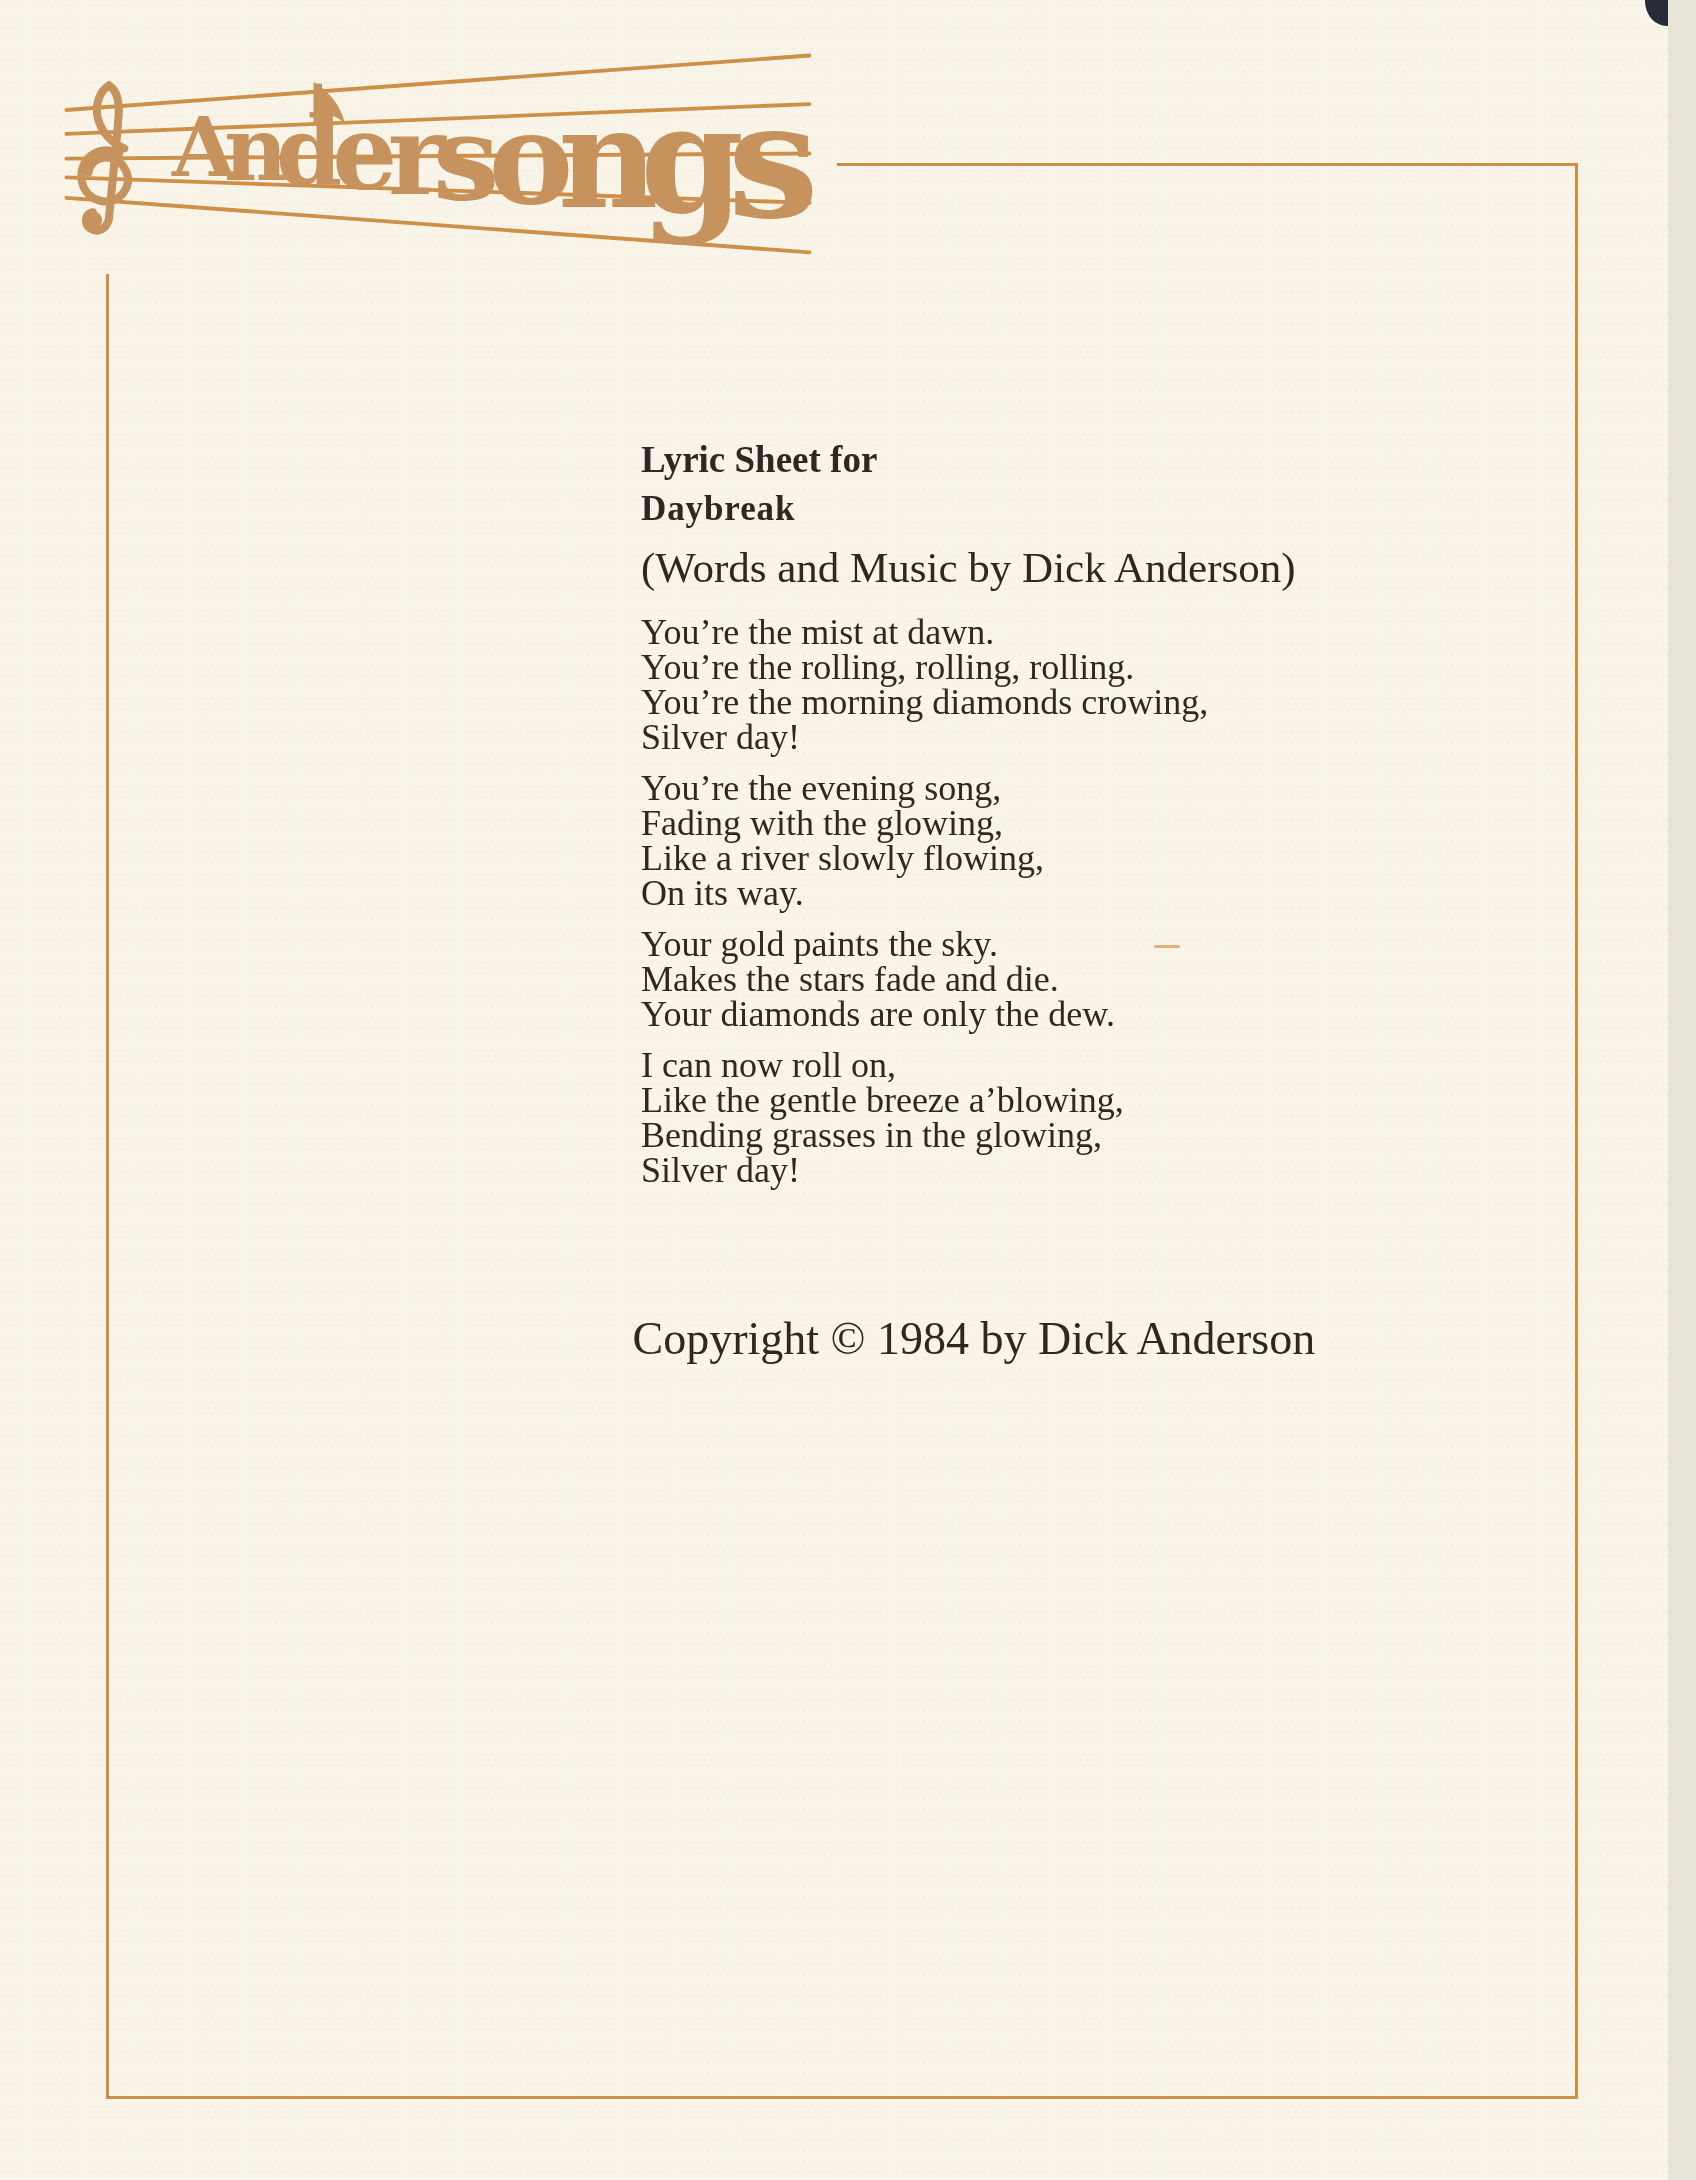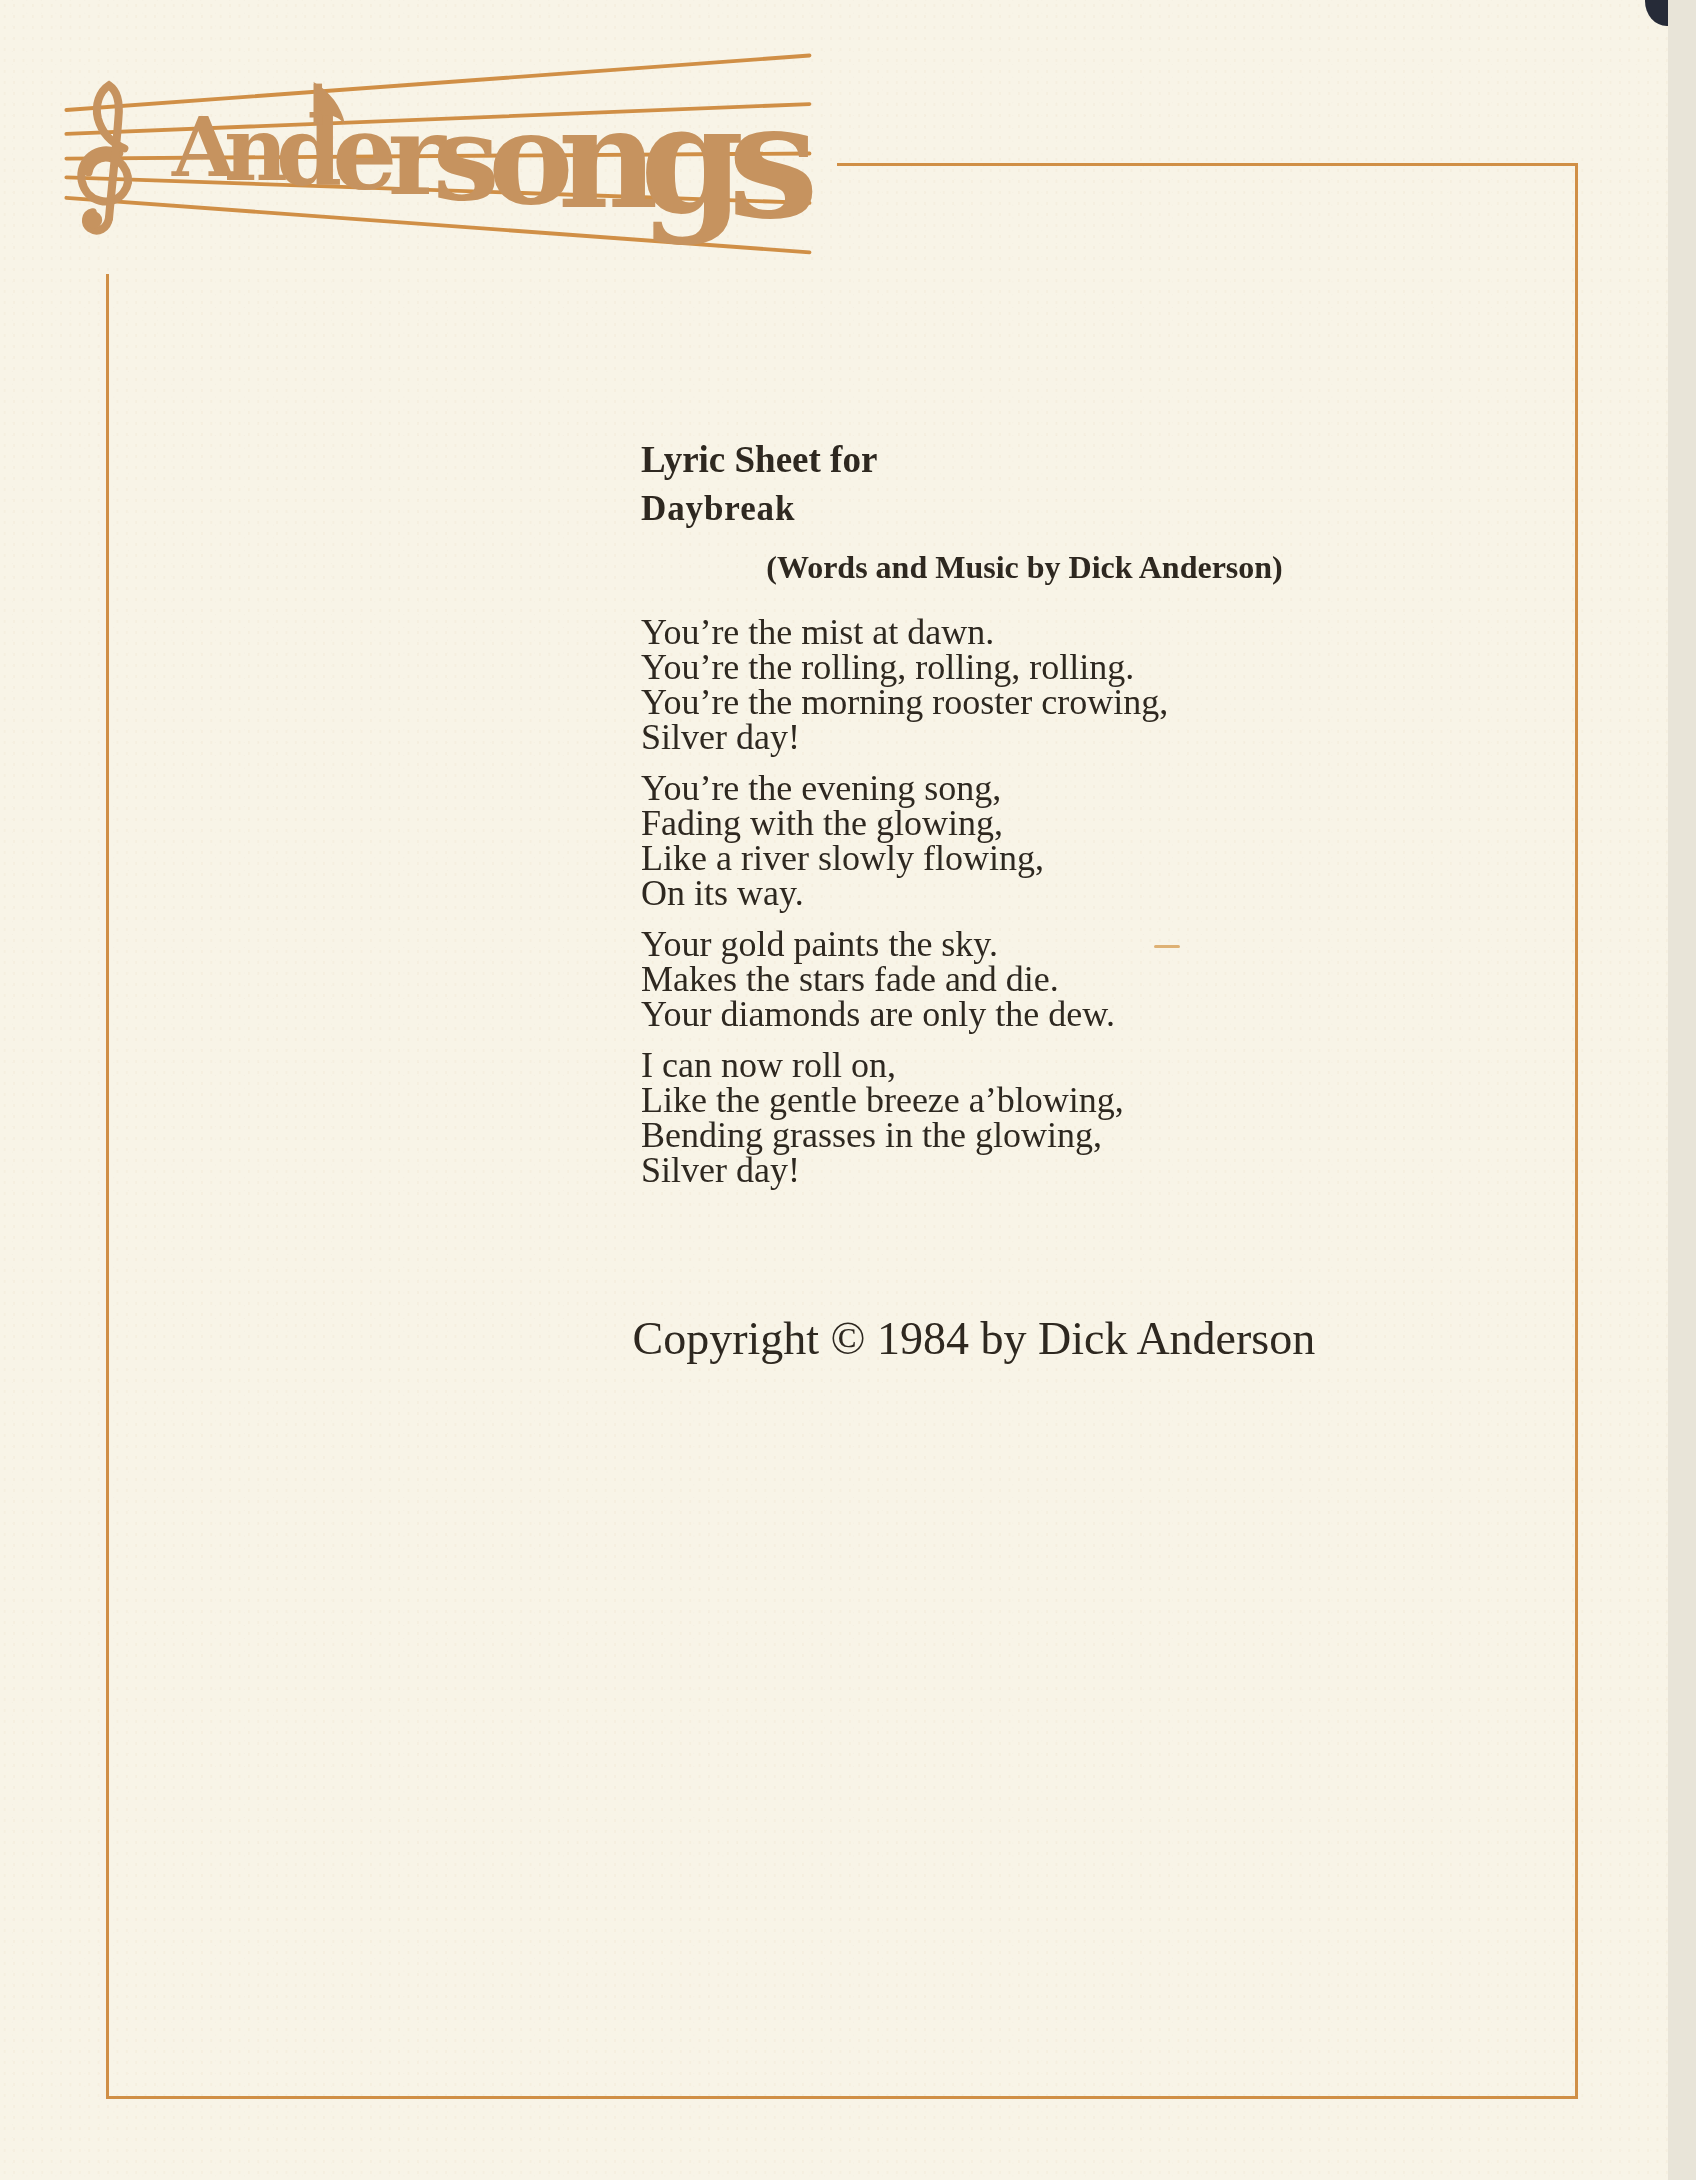--- a/index.html
+++ b/index.html
@@ -45,21 +45,21 @@
   
   .stray-mark{
     position:absolute;left:1154px;top:945px;width:26.4px;height:2.6px;
     border-radius:1.7px;opacity:.85;
   }
 
   
   .doc{position:absolute;left:641px;top:440px;width:767px;}
   .kicker{font-size:37px;line-height:39px;font-weight:bold;margin:0;}
   .title{font-size:35px;line-height:56px;font-weight:bold;margin:1.7px 0 0 0;letter-spacing:0.9px;}
-  .byline{font-size:32px;line-height:49px;font-weight:bold;margin:6.8px 0 0 0;text-align:center;}
+  .byline{font-size:43px;line-height:49px;font-weight:normal;margin:6.8px 0 0 0;}
   .stanzas{margin-top:23px;}
   .stanza{font-size:36px;line-height:35px;margin:0 0 16px 0;}
   .stanza div{white-space:nowrap;}
   .copyright{font-size:46px;line-height:43px;margin:129px 0 0 -8.5px;white-space:nowrap;}
 </style>
 </head>
 <body>
 
 <div class="page">
 
@@ -101,21 +101,21 @@
 
   <div class="doc">
     <p class="kicker">Lyric Sheet for</p>
     <p class="title">Daybreak</p>
     <p class="byline">(Words and Music by Dick Anderson)</p>
 
     <div class="stanzas">
       <div class="stanza">
         <div>You’re the mist at dawn.</div>
         <div>You’re the rolling, rolling, rolling.</div>
-        <div>You’re the morning rooster crowing,</div>
+        <div>You’re the morning diamonds crowing,</div>
         <div>Silver day!</div>
       </div>
       <div class="stanza">
         <div>You’re the evening song,</div>
         <div>Fading with the glowing,</div>
         <div>Like a river slowly flowing,</div>
         <div>On its way.</div>
       </div>
       <div class="stanza">
         <div>Your gold paints the sky.</div>

